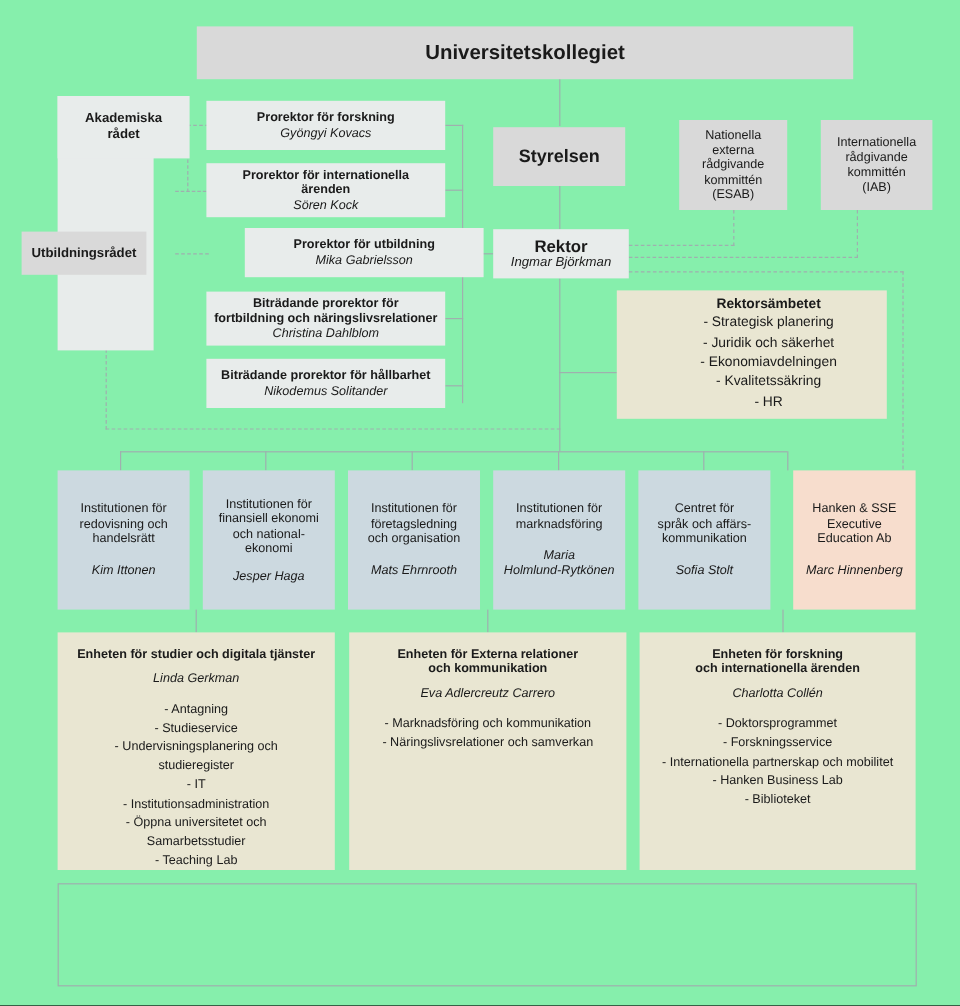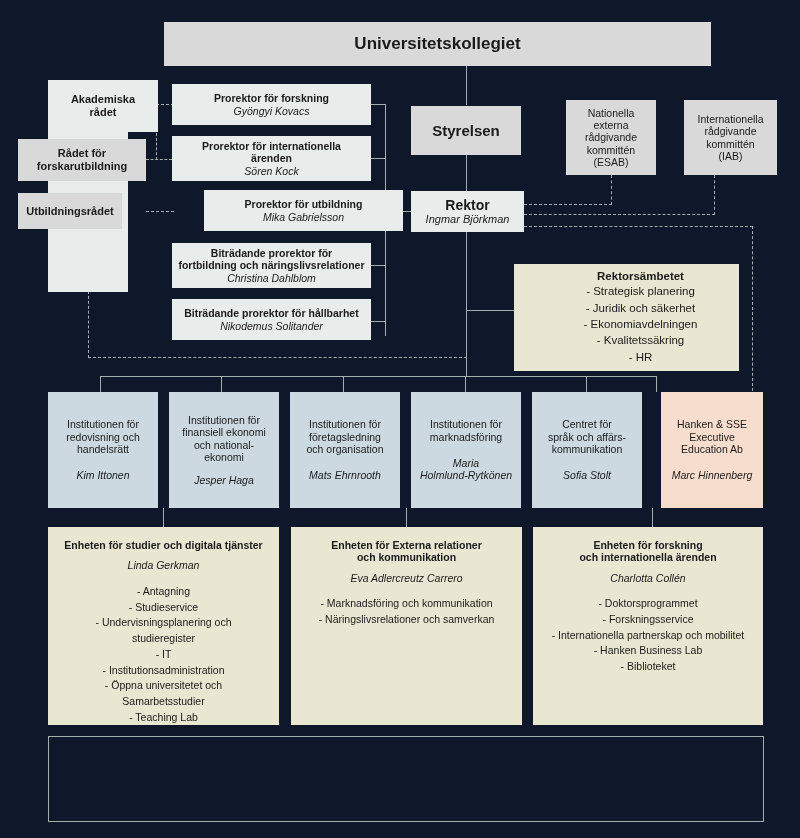--- a/index.html
+++ b/index.html
@@ -7,21 +7,21 @@
     padding: 0;
     background: #000000;
   }
   body {
     font-family: "Liberation Sans", sans-serif;
   }
   #chart {
     position: relative;
     width: 800px;
     height: 838px;
-    background: #0f172a;
+    background: #86efac;
     overflow: hidden;
   }
   .box {
     position: absolute;
     box-sizing: border-box;
     display: flex;
     flex-direction: column;
     align-items: center;
     justify-content: center;
     text-align: center;
@@ -131,24 +131,20 @@
     <span class="title">Universitetskollegiet</span>
   </div>
 
   <div class="box pal-panel" style="left:48px; top:80px; width:80px; height:212px;"></div>
 
   <div class="box pal-panel" style="left:48px; top:80px; width:110px; height:52px; font-size:11px;">
     <span class="title">Akademiska
 rådet</span>
   </div>
 
-  <div class="box pal-grey" style="left:18px; top:139px; width:128px; height:42px; font-size:11px;">
-    <span class="title">Rådet för
-forskarutbildning</span>
-  </div>
 
   <div class="box pal-grey" style="left:18px; top:193px; width:104px; height:36px; font-size:11px;">
     <span class="title">Utbildningsrådet</span>
   </div>
 
   <div class="box pal-ltgrey" style="left:172px; top:136px; width:199px; height:45px; font-size:10.5px;">
     <span class="title">Prorektor för internationella
 ärenden</span>
     <span class="person">Sören Kock</span>
   </div>
@@ -191,21 +187,21 @@
 (ESAB)</span>
   </div>
 
   <div class="box pal-grey" style="left:668px; top:100px; width:93px; height:75px; font-size:10.5px;margin-left:16px;">
     <span class="title" style="font-weight:normal;">Internationella
 rådgivande
 kommittén
 (IAB)</span>
   </div>
 
-  <div class="box pal-cream" style="left:514px; top:264px; width:225px; height:107px; font-size:11.5px;padding-left:33px;">
+  <div class="box pal-cream" style="left:514px; top:242px; width:225px; height:107px; font-size:11.5px;padding-left:33px;">
     <span class="title">Rektorsämbetet</span>
     <span class="items" style="line-height:1.42;">-  Strategisk planering
 -  Juridik och säkerhet
 -  Ekonomiavdelningen
 -  Kvalitetssäkring
 -  HR</span>
   </div>
 
   <div class="box pal-blue" style="left:48px; top:392px; width:110px; height:116px; font-size:10.5px;">
     <span class="title" style="font-weight:normal;">Institutionen för

